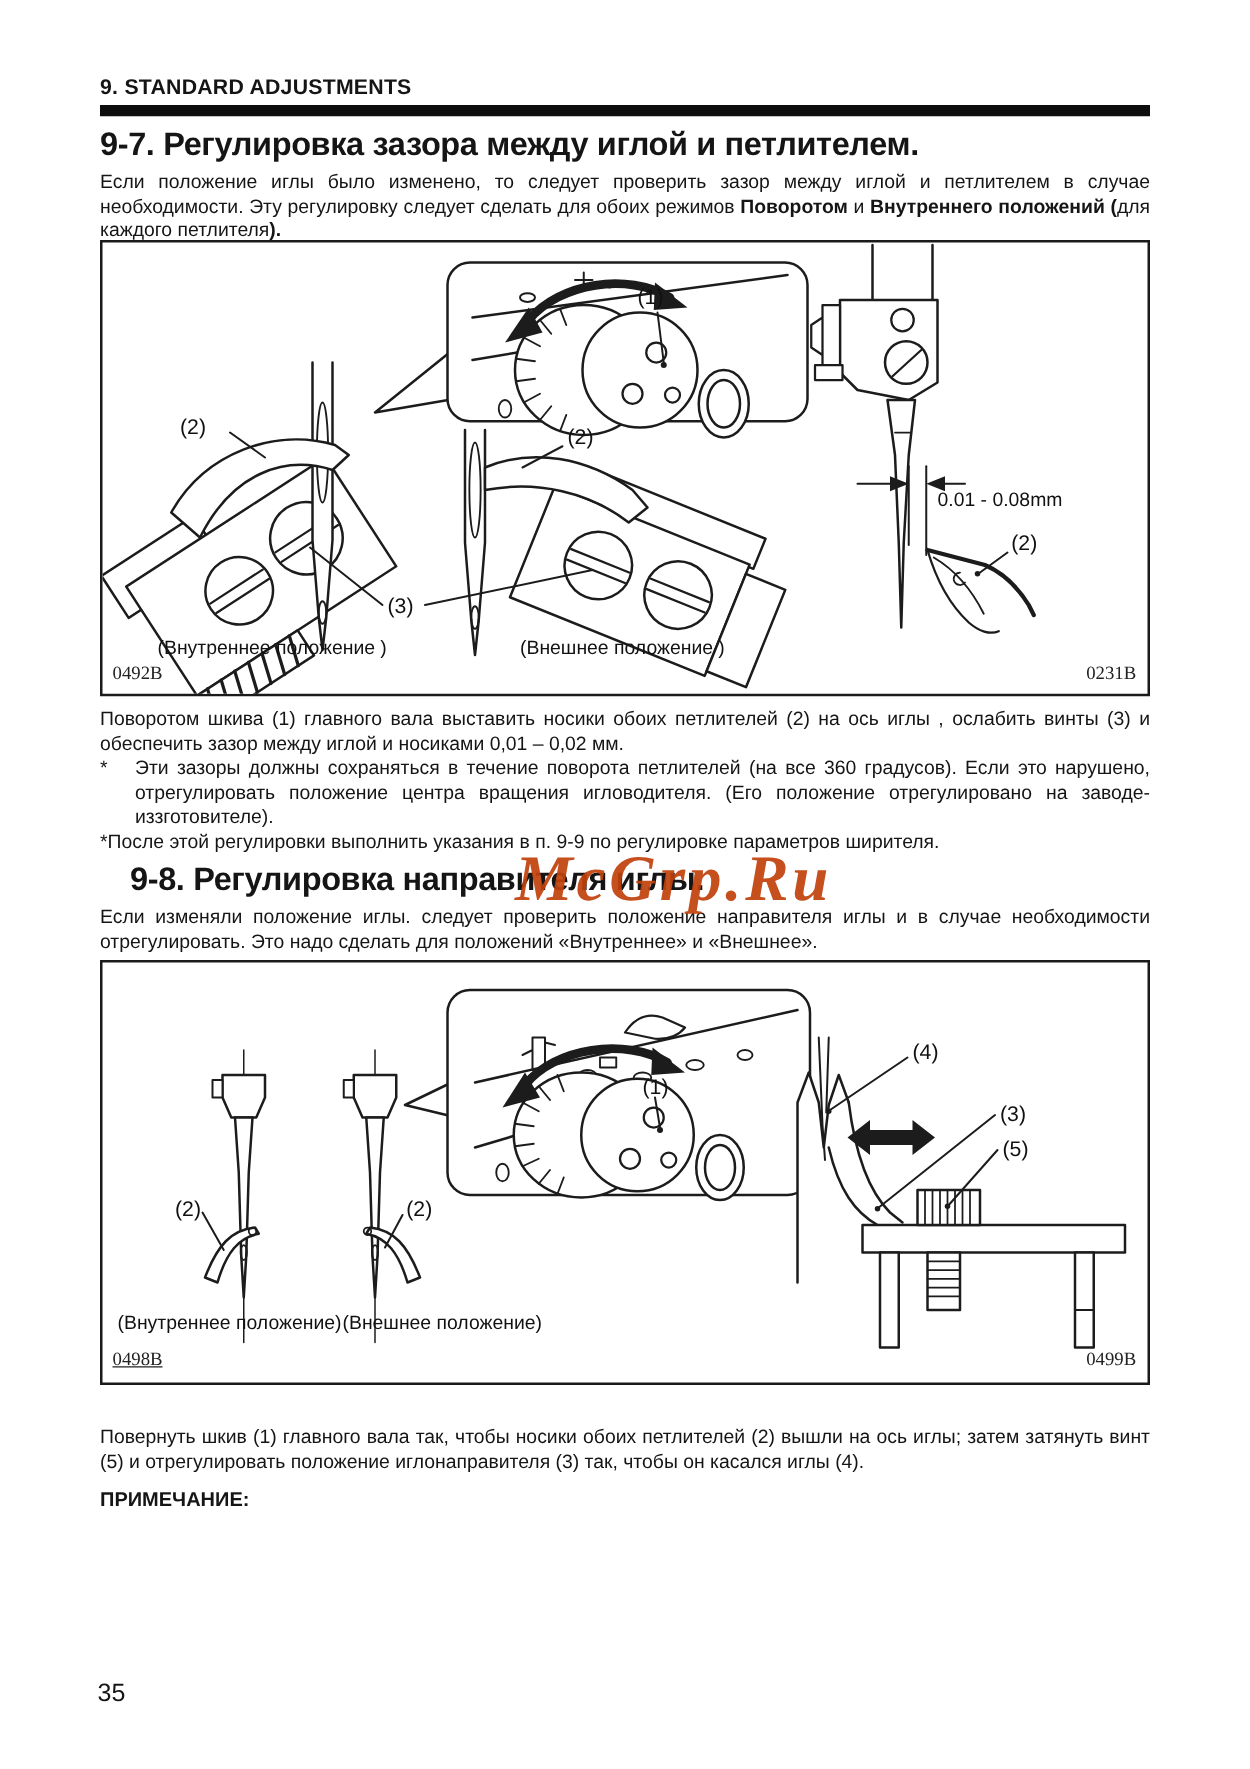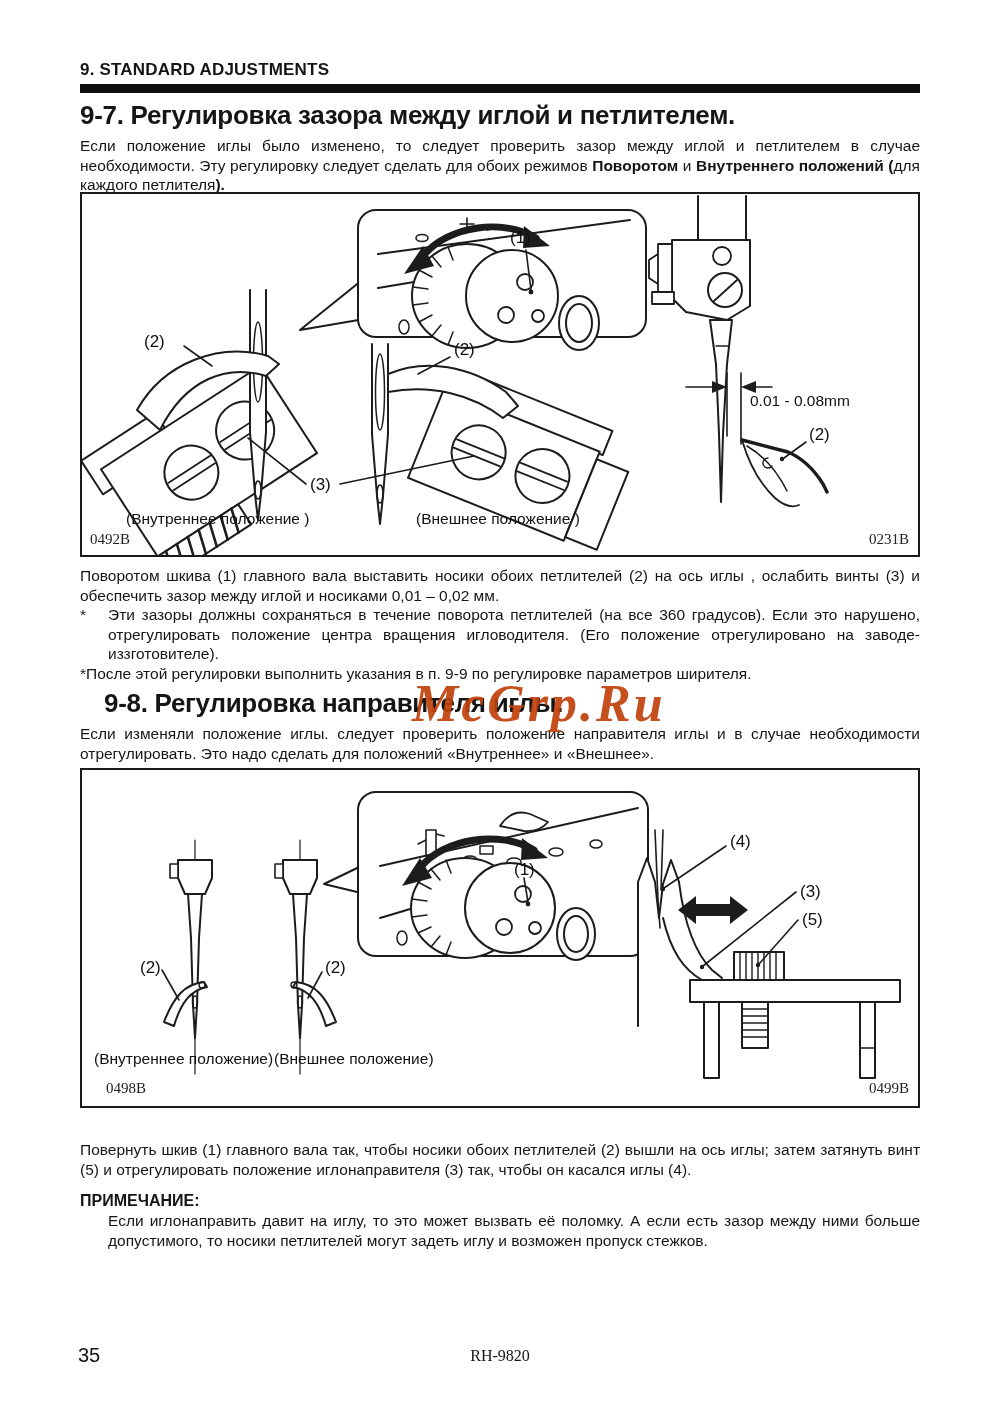--- a/index.html
+++ b/index.html
@@ -263,24 +263,22 @@
       </g>
     </svg>
     <span class="fig-label" style="left:432px;top:90px;">(1)</span>
     <span class="fig-label" style="left:58px;top:188px;">(2)</span>
     <span class="fig-label" style="left:243px;top:188px;">(2)</span>
     <span class="fig-label" style="left:648px;top:62px;">(4)</span>
     <span class="fig-label" style="left:718px;top:112px;">(3)</span>
     <span class="fig-label" style="left:720px;top:140px;">(5)</span>
     <span class="fig-caption" style="left:12px;top:280px;">(Внутреннее положение)</span>
     <span class="fig-caption" style="left:192px;top:280px;">(Внешнее положение)</span>
-    <span class="fig-code" style="left:24px;top:310px;">0498B</span>
+    <span class="fig-code" style="left:8px;top:310px;text-decoration:underline;">0498B</span>
     <span class="fig-code" style="right:9px;top:310px;">0499B</span>
   </div>
 
   <div class="abs body-text p98">Повернуть шкив (1) главного вала так, чтобы носики обоих петлителей (2) вышли на ось иглы; затем затянуть винт (5) и отрегулировать положение иглонаправителя (3) так, чтобы он касался иглы (4).</div>
   <div class="abs note-h">ПРИМЕЧАНИЕ:</div>
-  <div class="abs note-t">Если иглонаправить давит на иглу, то это может вызвать её поломку. А если есть зазор между ними больше допустимого, то носики петлителей могут задеть иглу и возможен пропуск стежков.</div>
 
   <div class="abs footer-page">35</div>
-  <div class="abs footer-model">RH-9820</div>
 
 </div>
 
 </body></html>

